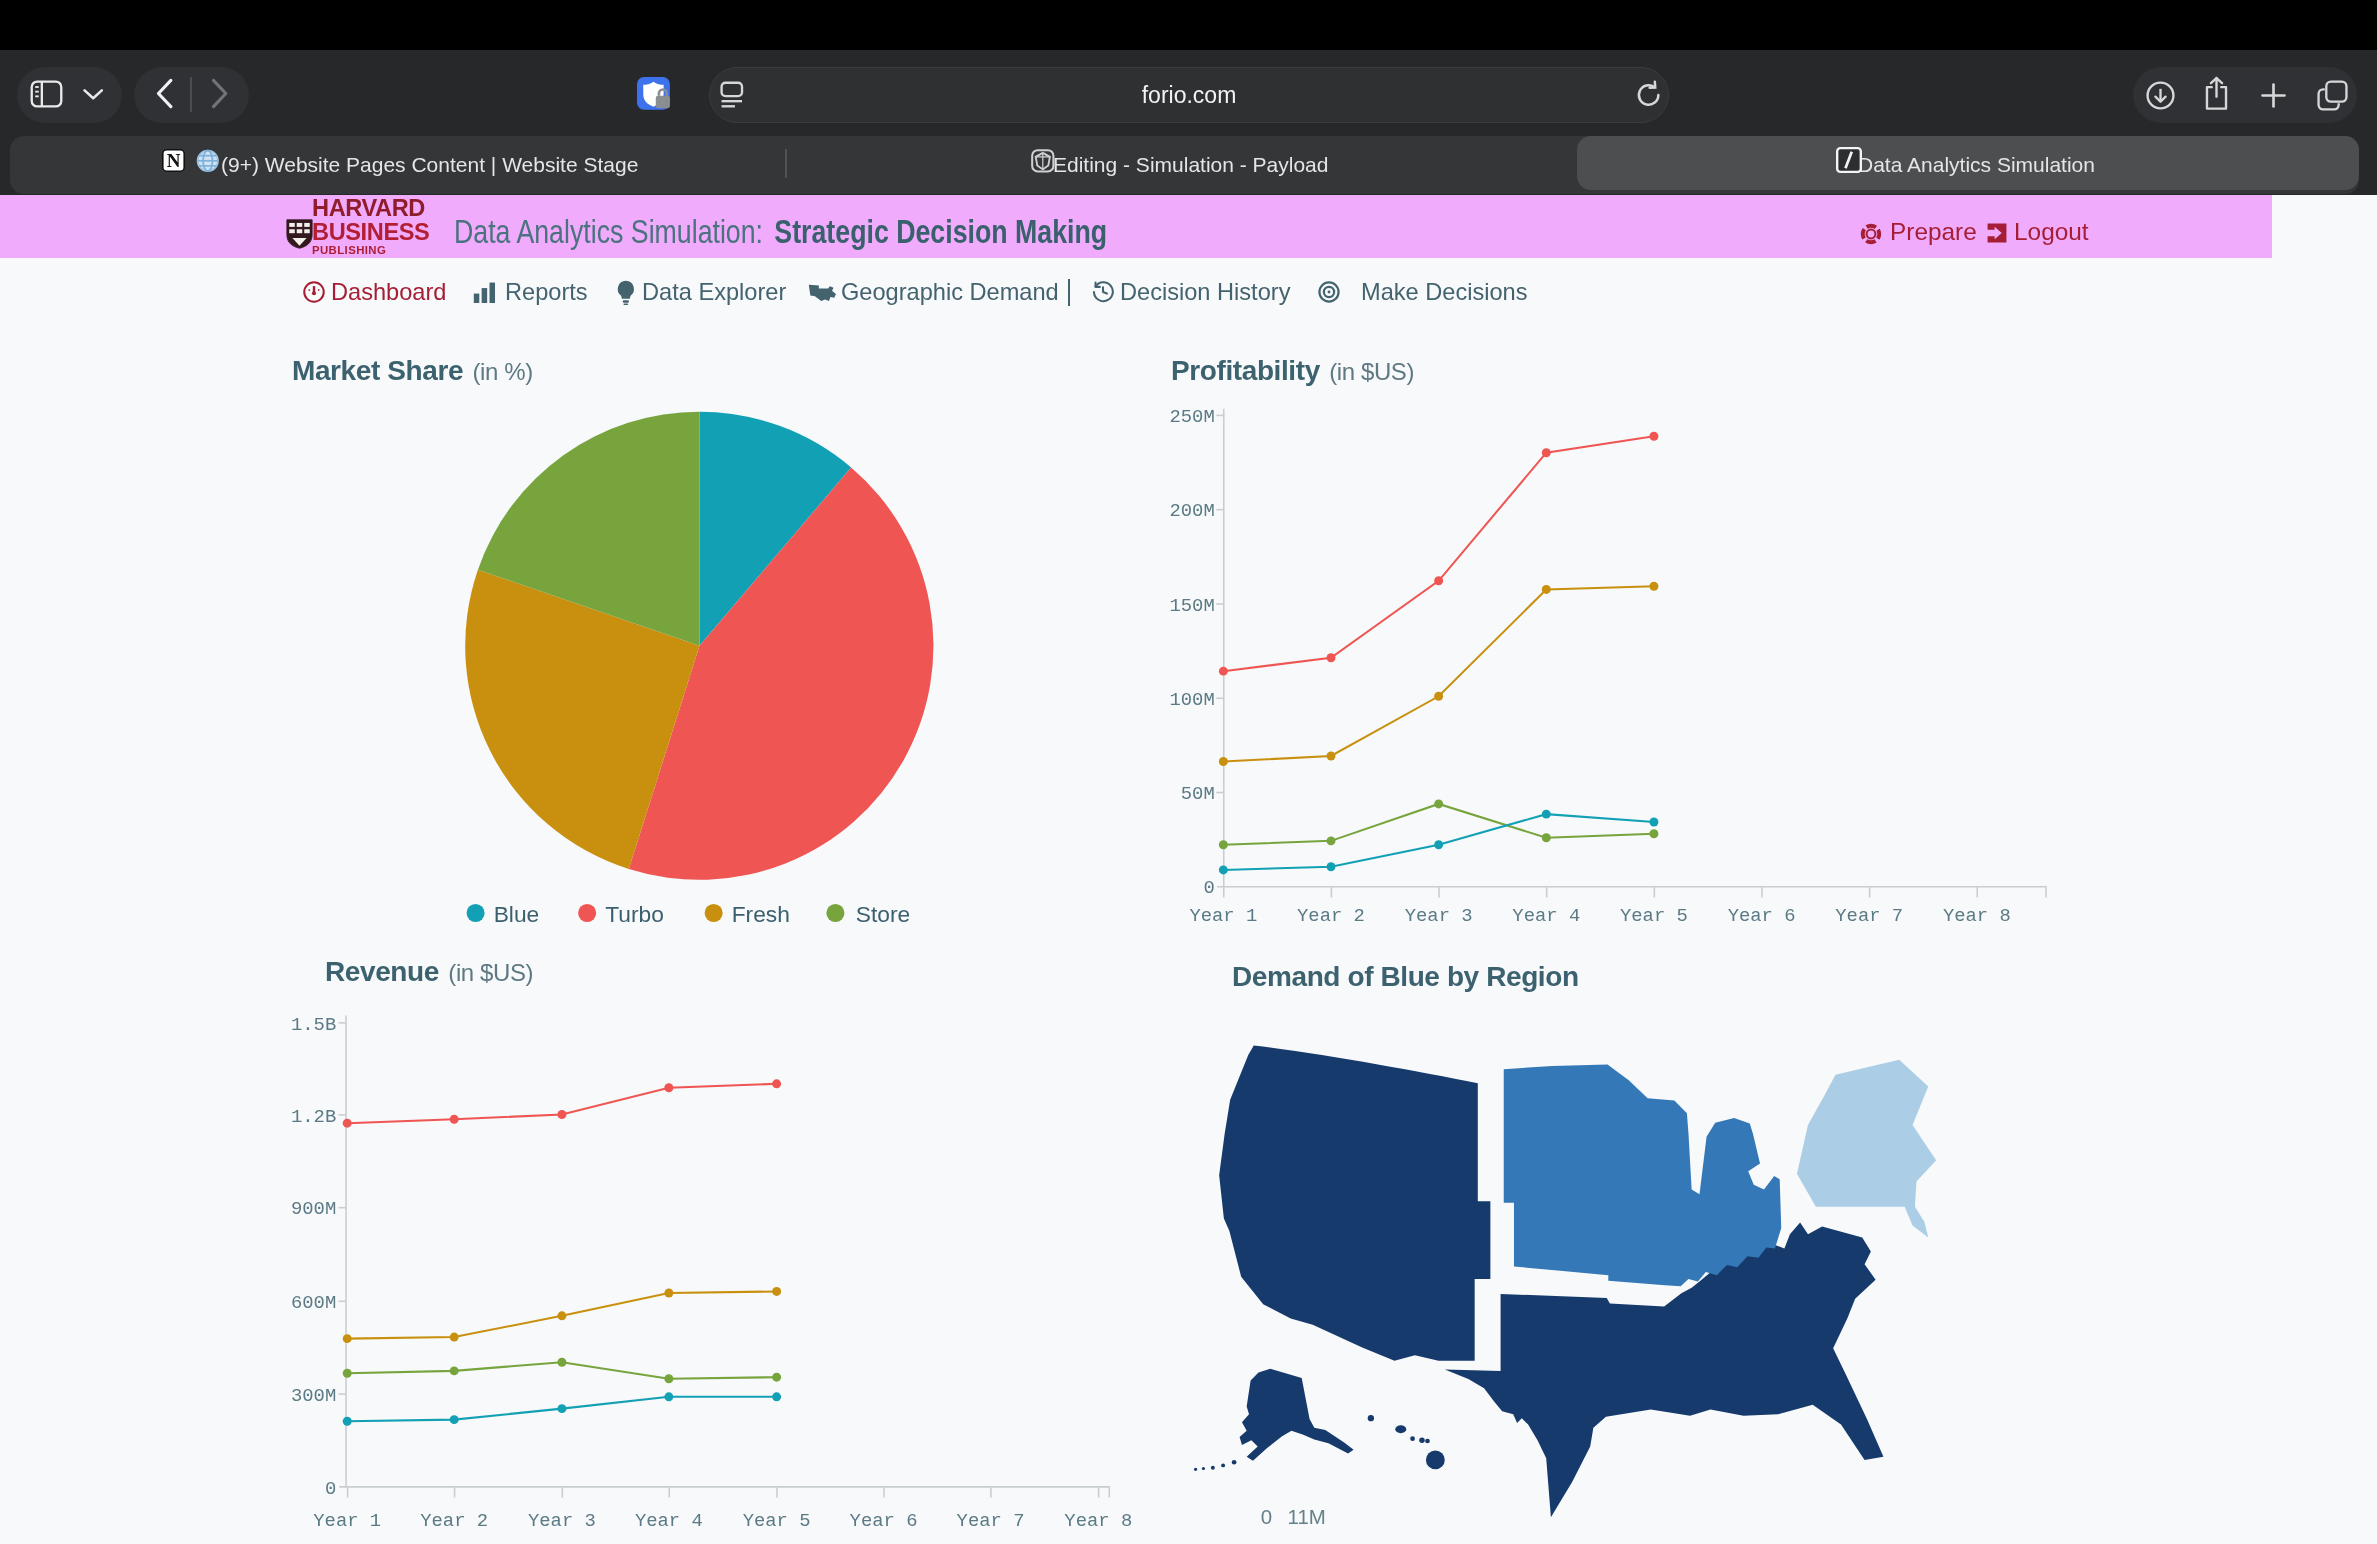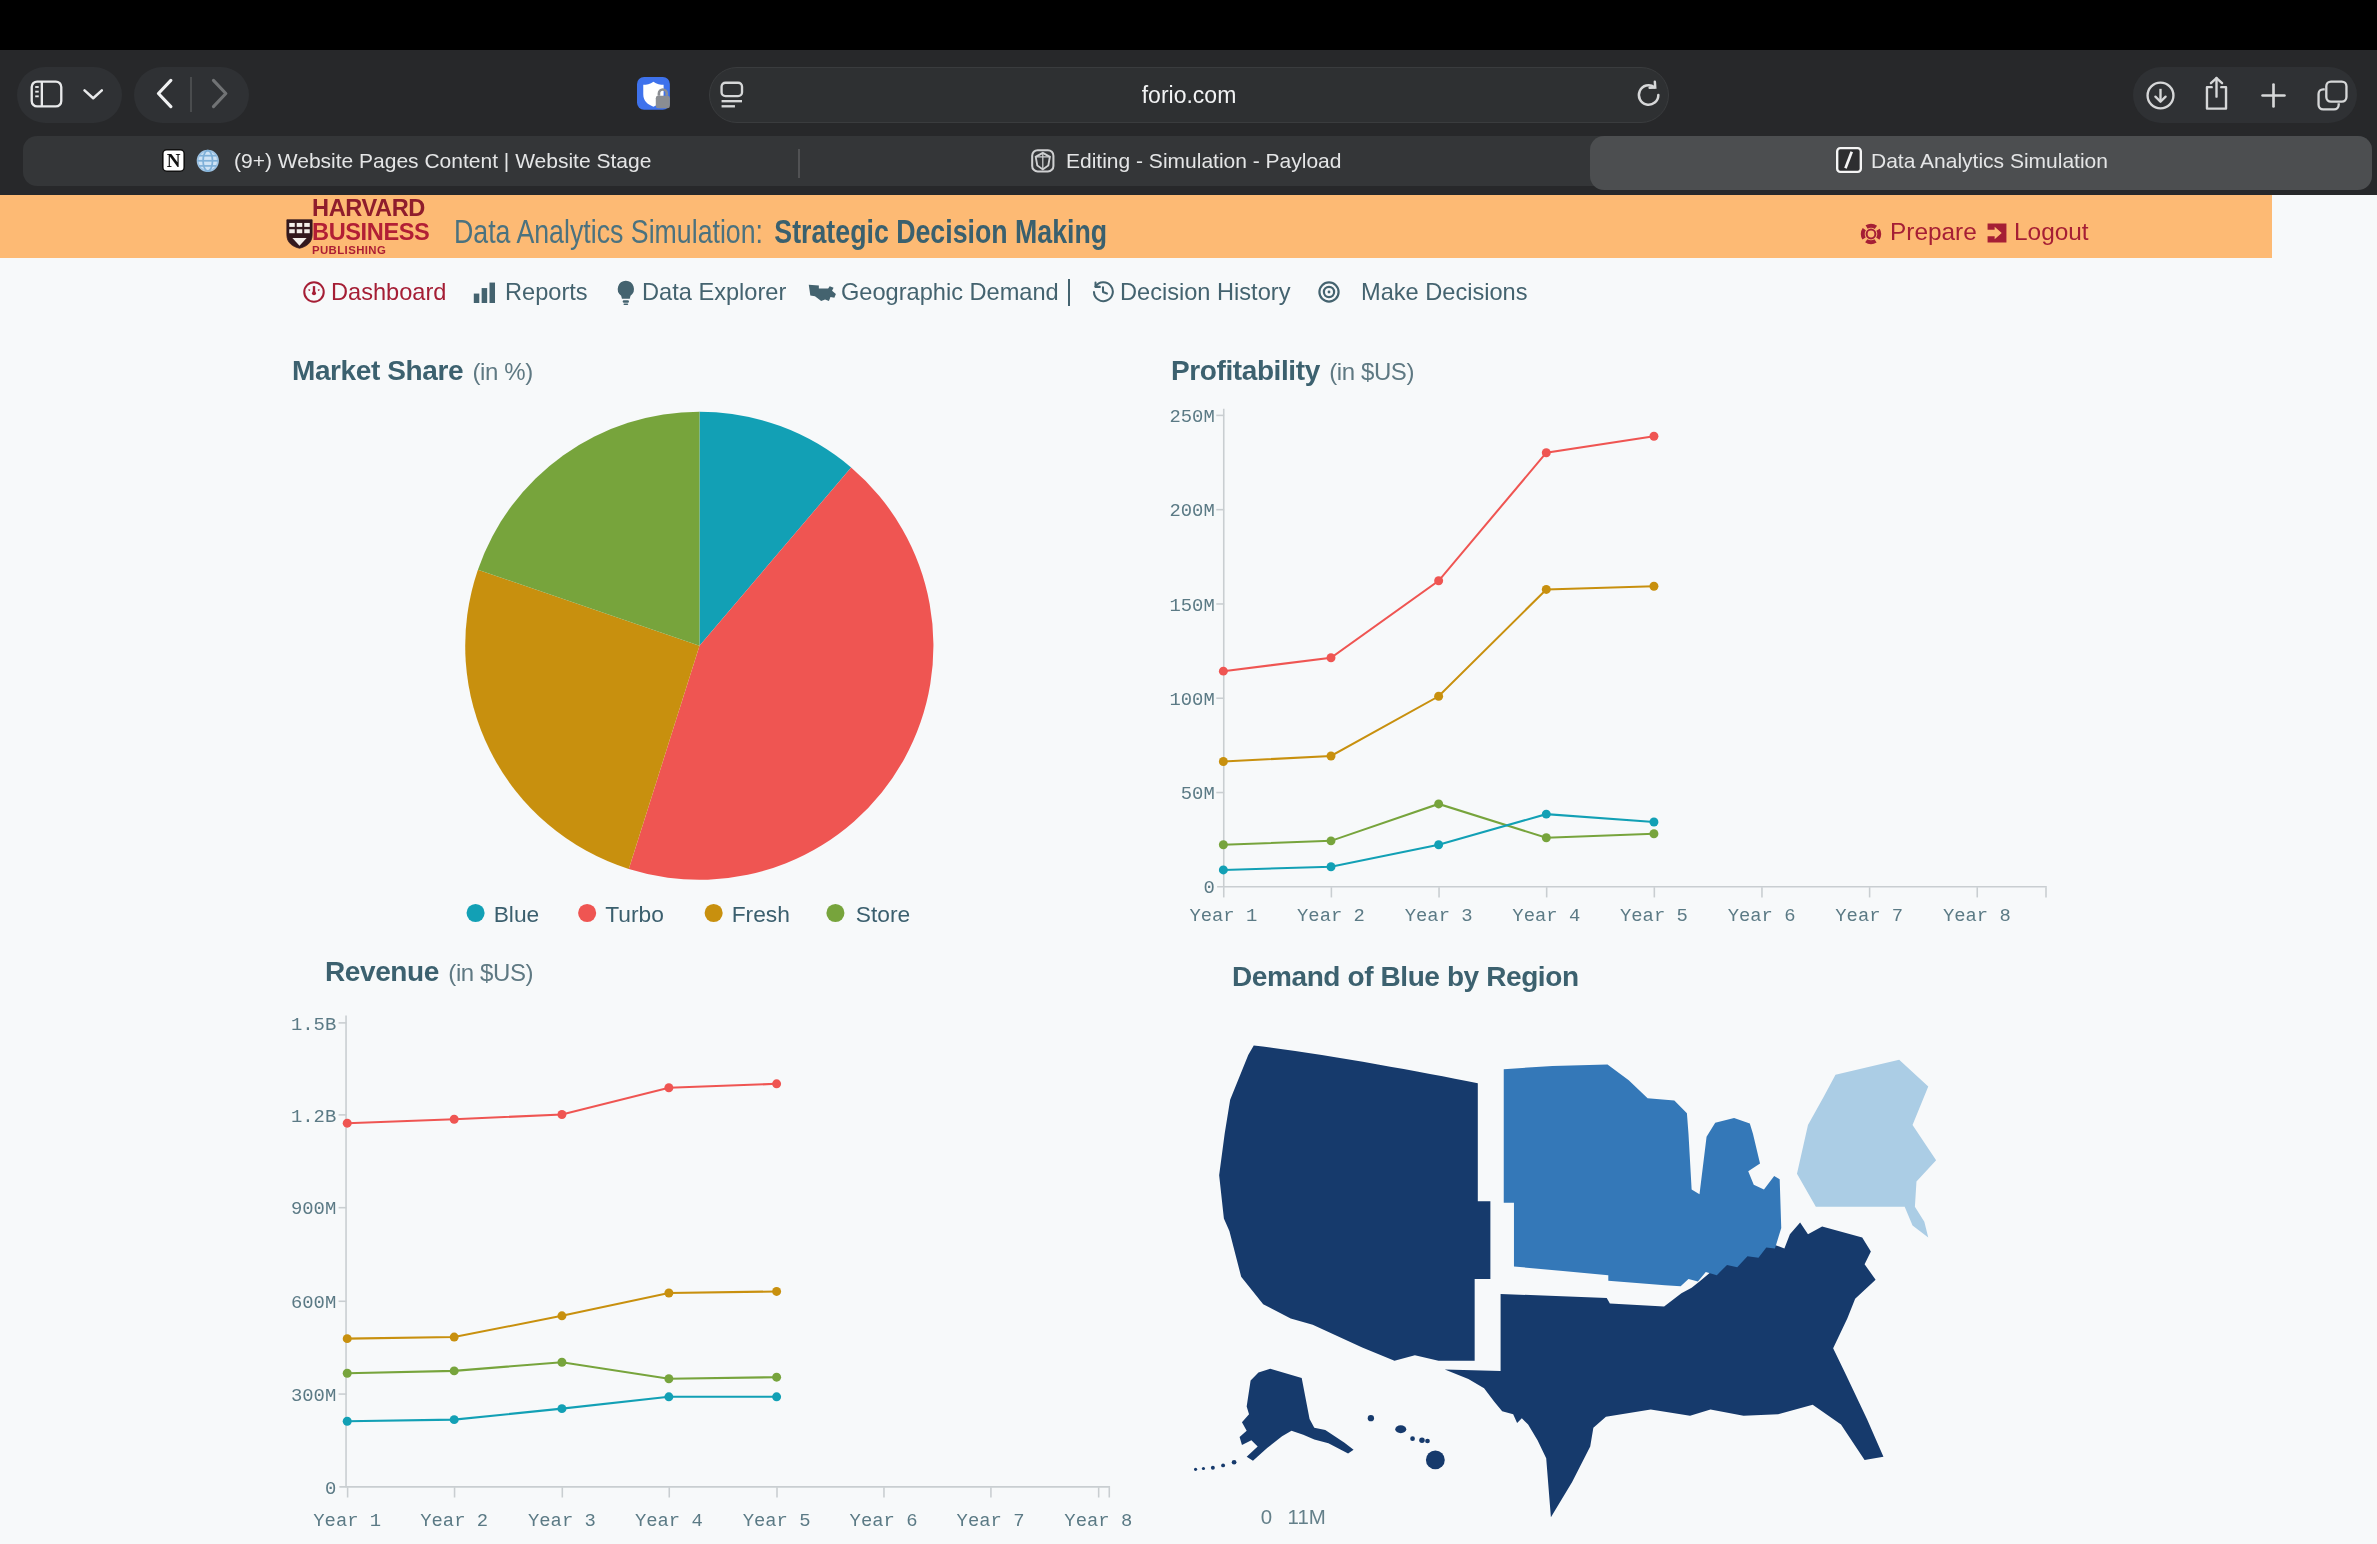--- a/index.html
+++ b/index.html
@@ -4,27 +4,27 @@
 <style>
   * { margin:0; padding:0; box-sizing:border-box; }
   html,body { width:2377px; height:1544px; background:#f7f9fa; font-family:"Liberation Sans", sans-serif; }
   #root { position:relative; width:2377px; height:1544px; overflow:hidden; background:#f7f9fa; }
   .abs { position:absolute; }
   
   #blackbar { left:0; top:0; width:2377px; height:50px; background:#000; }
   #toolbar { left:0; top:50px; width:2377px; height:145px; background:#27282a; }
   .pill { position:absolute; background:#2f3134; border-radius:28px; }
   #addr { position:absolute; left:709px; top:16.5px; width:960px; height:56px; background:#2e3032; border-radius:28px; border:0.8px solid #3a3c3e; }
-  #tabstrip { position:absolute; left:23px; top:86px; width:2349px; height:50px; background:#343638; border-radius:14px; }
+  #tabstrip { position:absolute; left:10px; top:86px; width:2349px; height:58px; background:#343638; border-radius:14px; }
   #tabdiv { position:absolute; left:775px; top:12.6px; width:1.6px; height:29px; background:#515254; }
   #activetab { position:absolute; left:1567px; top:0px; width:782px; height:54px; background:#4c4e50; border-radius:14px; }
   .tabtxt { position:absolute; top:50%; transform:translateY(-50%); color:#e4e5e6; font-size:21px; white-space:nowrap; }
   .toolicon { position:absolute; }
   
-  #header { left:0; top:195px; width:2272px; height:63px; background:#fdba74; }
+  #header { left:0; top:195px; width:2272px; height:63px; background:#f0abfc; }
   #hbptext { position:absolute; left:312px; top:2.4px; line-height:1; }
   .hline1 { font-weight:bold; font-size:23.6px; color:#8f1d2c; letter-spacing:-0.4px; }
   .hline2 { font-weight:bold; font-size:23.6px; color:#b21f35; letter-spacing:-0.4px; }
   .hline3 { font-weight:bold; font-size:11.4px; color:#ad1f35; letter-spacing:0.4px; }
   #pagetitle { position:absolute; left:454px; top:213px; font-size:33px; color:#4b727f; white-space:nowrap; transform:scaleX(0.81); transform-origin:left top; }
   #pagetitle b { color:#3a606e; font-weight:600; margin-left:14px; }
   .hdrlink { position:absolute; top:218px; font-size:24.4px; color:#a51e35; white-space:nowrap; }
   
   .nav { position:absolute; top:280px; height:31px; font-size:23.6px; color:#44636f; white-space:nowrap; }
   .nav.red { color:#a51e35; }

